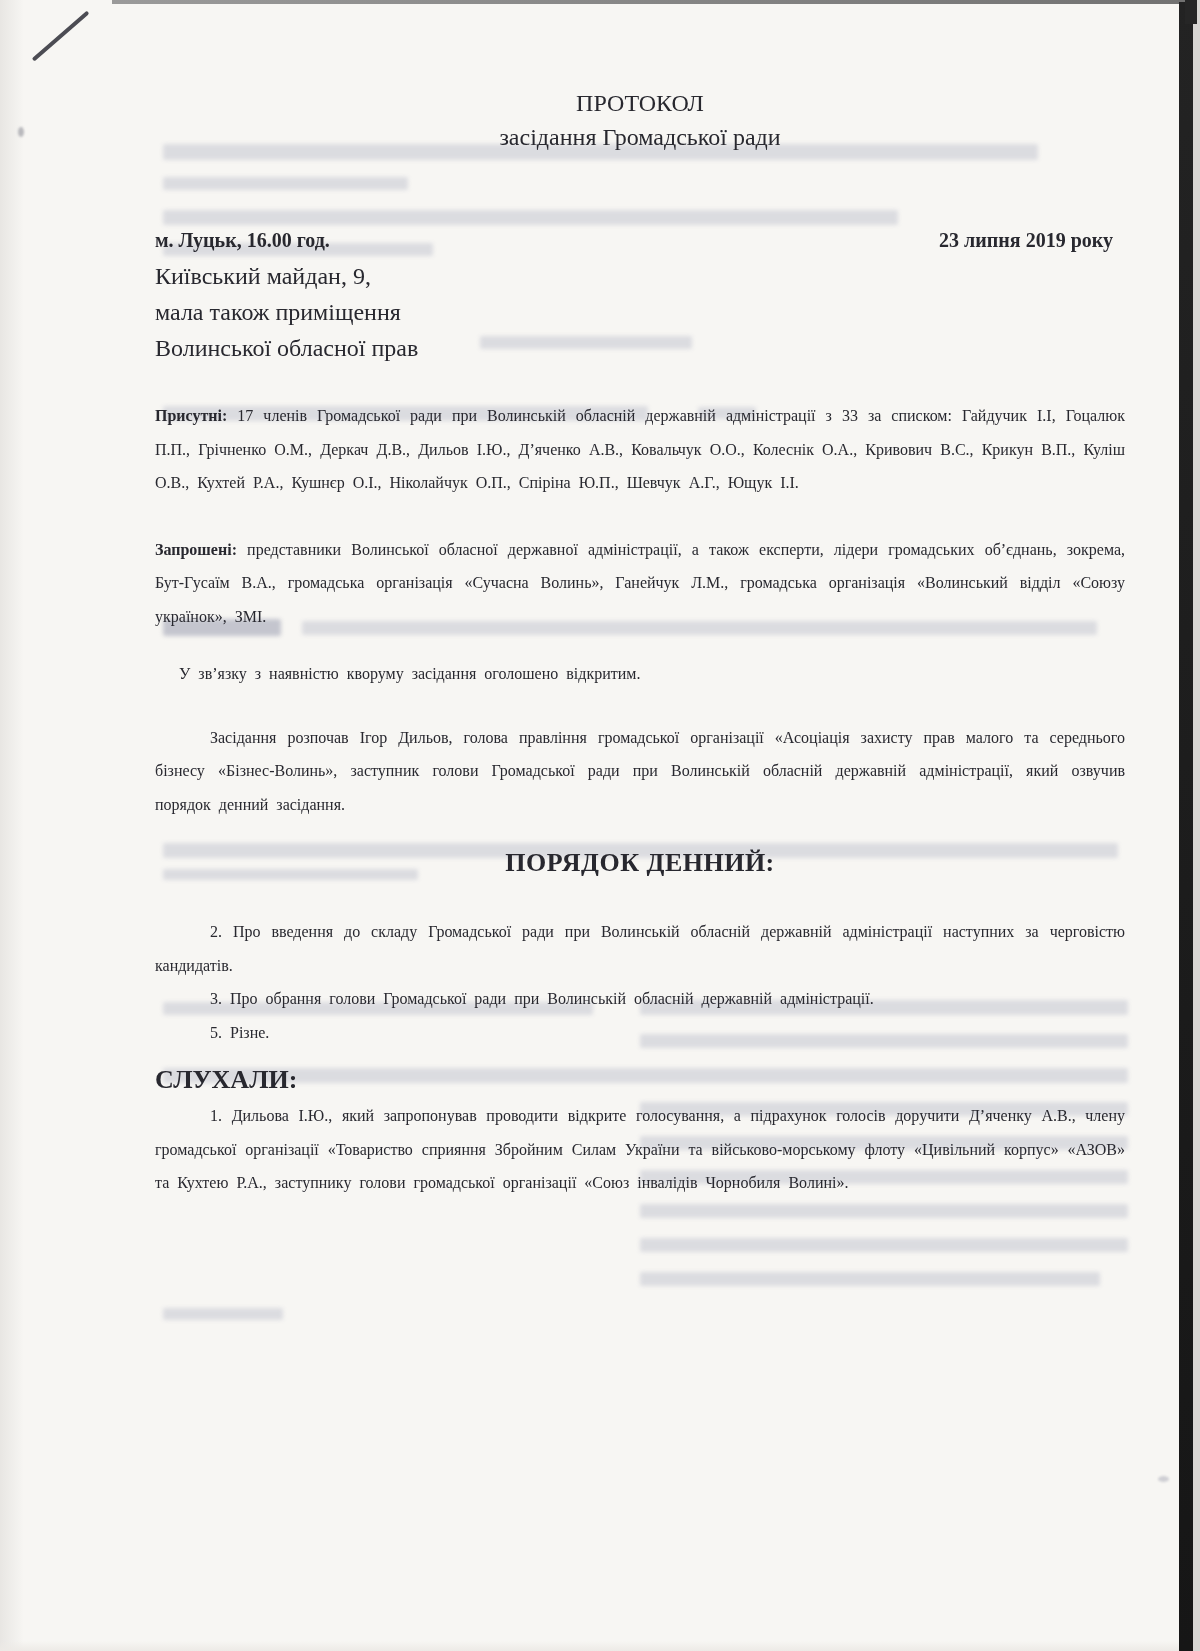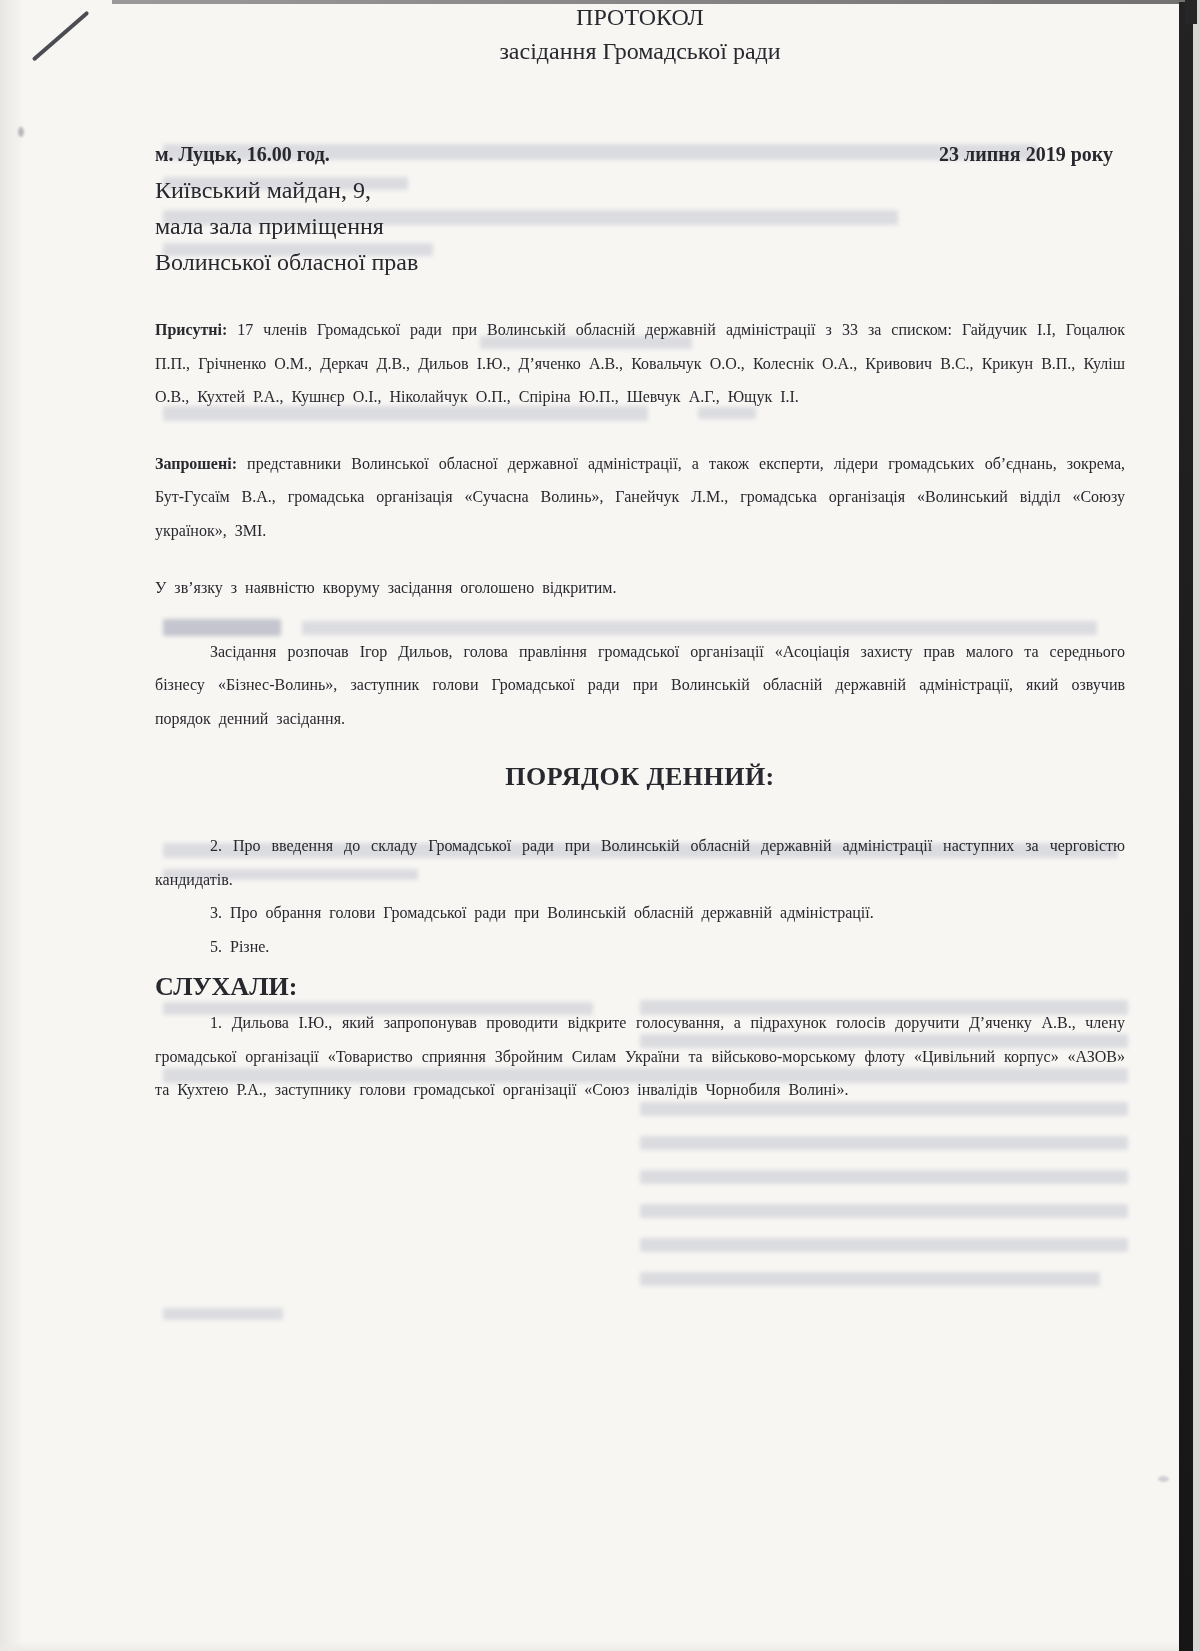--- a/index.html
+++ b/index.html
@@ -51,46 +51,47 @@
     background: #cfcfd4; border-radius: 50%; filter: blur(1px); }
   
   .bleed {
     position: absolute; background: #c5c7d1; opacity: .55;
     filter: blur(2px); border-radius: 2px;
   }
   .bleed.dark { background: #b3b5c2; opacity: .75; }
   
   .content {
     position: absolute; left: 155px; top: 0; width: 970px;
+    padding-top: 86px;
   }
   .title-block { text-align: center; font-size: 24px; line-height: 34px; }
   .title-line { white-space: nowrap; }
   .meta-row {
     display: flex; justify-content: space-between; align-items: flex-start;
     margin-top: 68px; font-weight: bold; font-size: 20px; line-height: 36px;
   }
   .meta-date { margin-right: 12px; }
   .address-block { font-size: 24px; line-height: 36px; }
   .para {
     font-size: 16px; line-height: 33.5px; text-align: justify;
     word-spacing: 4px; margin: 0;
   }
   .lead { font-weight: bold; }
   .mt-attendees { margin-top: 33px; }
   .mt-invited   { margin-top: 33px; }
-  .mt-quorum    { margin-top: 24px; }
+  .mt-quorum    { margin-top: 24px; margin-left: 24px; }
   .mt-opening   { margin-top: 30px; }
   .indent { text-indent: 55px; }
   .agenda-heading {
     margin-top: 24px; text-align: center; font-weight: bold;
     font-size: 26px; line-height: 36px; letter-spacing: .5px;
   }
   .agenda-items { margin-top: 34px; }
   .section-heading {
-    margin-top: 6px; font-weight: bold; font-size: 26px; line-height: 36px;
+    margin-top: 13px; font-weight: bold; font-size: 26px; line-height: 36px;
   }
   .heard-para { margin-top: 1px; }
 </style>
 </head>
 <body>
 
 <div class="page">
 
   <div class="edge-left"></div>
   <div class="edge-bottom"></div>
@@ -132,21 +133,21 @@
       <div class="title-line">засідання Громадської ради</div>
     </div>
 
     <div class="meta-row">
       <span class="meta-place">м. Луцьк, 16.00 год.</span>
       <span class="meta-date">23 липня 2019 року</span>
     </div>
 
     <div class="address-block">
       <div>Київський майдан, 9,</div>
-      <div>мала зала приміщення</div>
+      <div>мала також приміщення</div>
       <div>Волинської обласної прав</div>
     </div>
 
     <p class="para mt-attendees"><span class="lead">Присутні:</span> <span>17 членів Громадської ради при Волинській обласній державній адміністрації з 33 за списком: Гайдучик І.І, Гоцалюк П.П., Грічненко О.М., Деркач Д.В., Дильов І.Ю., Д’яченко А.В., Ковальчук О.О., Колеснік О.А., Кривович В.С., Крикун В.П., Куліш О.В., Кухтей Р.А., Кушнєр О.І., Ніколайчук О.П., Спіріна Ю.П., Шевчук А.Г., Ющук І.І.</span></p>
 
     <p class="para mt-invited"><span class="lead">Запрошені:</span> <span>представники Волинської обласної державної адміністрації, а також експерти, лідери громадських об’єднань, зокрема, Бут-Гусаїм В.А., громадська організація «Сучасна Волинь», Ганейчук Л.М., громадська організація «Волинський відділ «Союзу українок», ЗМІ.</span></p>
 
     <p class="para mt-quorum">У зв’язку з наявністю кворуму засідання оголошено відкритим.</p>
 
     <p class="para indent mt-opening">Засідання розпочав Ігор Дильов, голова правління громадської організації «Асоціація захисту прав малого та середнього бізнесу «Бізнес-Волинь», заступник голови Громадської ради при Волинській обласній державній адміністрації, який озвучив порядок денний засідання.</p>

